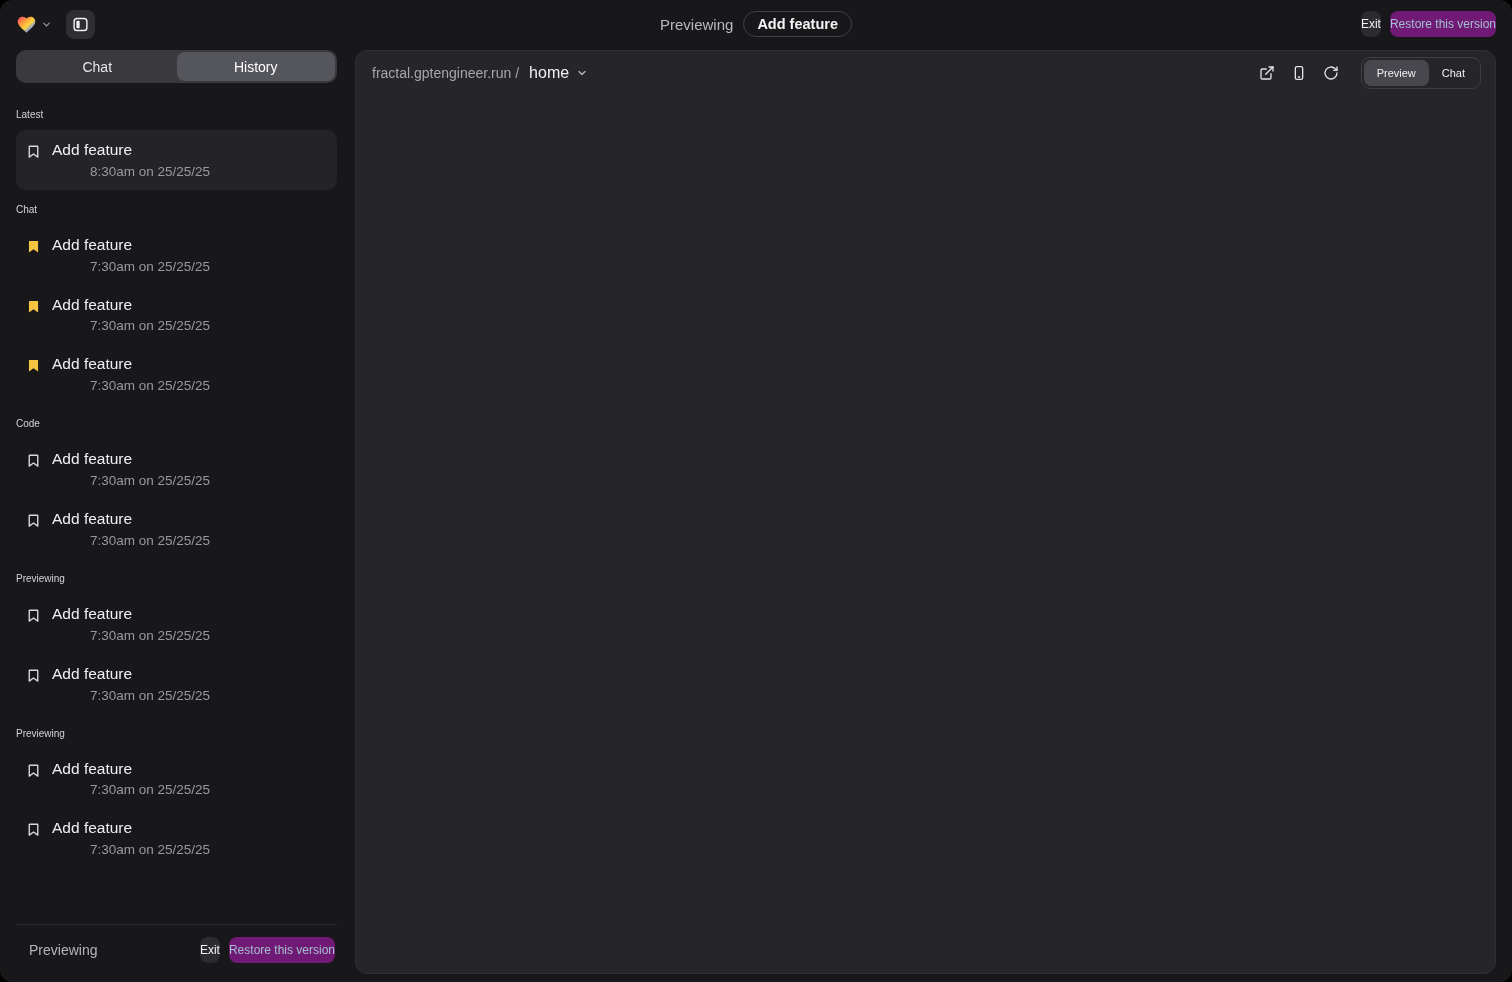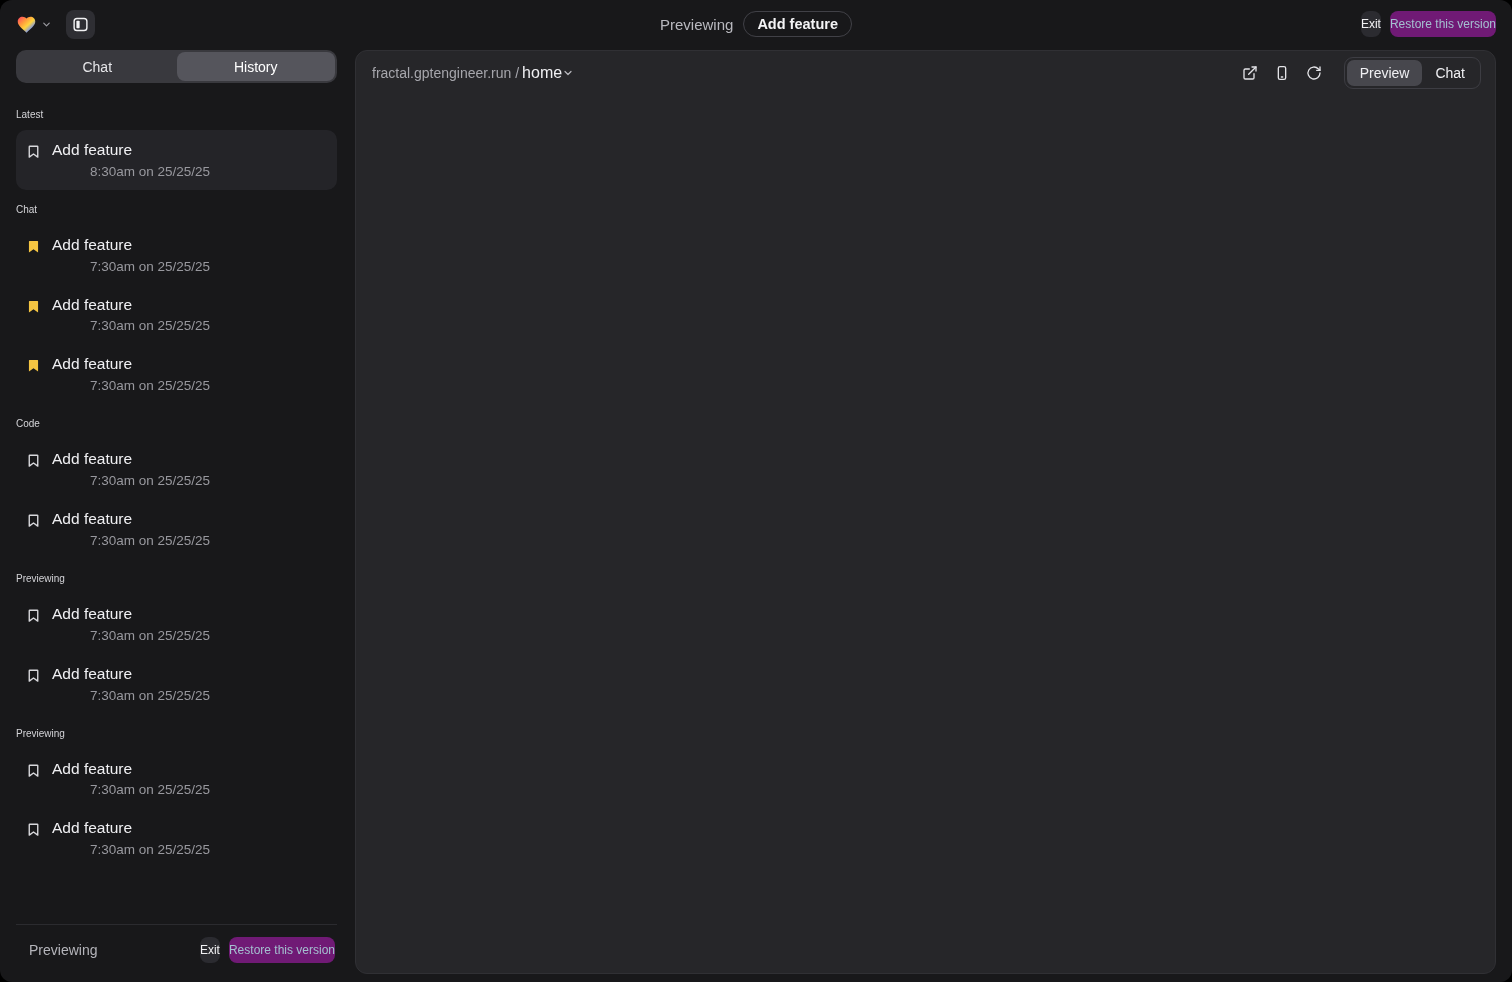--- a/index.html
+++ b/index.html
@@ -89,36 +89,36 @@
   .sidebar-footer .btn-group { margin-left: auto; display: flex; gap: 9px; padding-right: 2px; }
 
   
   .preview-panel {
     flex: 1; background: #262629; border: 1px solid #303034; border-radius: 12px;
     display: flex; flex-direction: column; min-height: 0;
   }
   .preview-header {
     flex: 0 0 44px; display: flex; align-items: center; padding: 0 14px 0 16px;
   }
-  .url-bar { display: flex; align-items: center; gap: 0; cursor: pointer; }
+  .url-bar { display: flex; align-items: center; gap: 7px; cursor: pointer; }
   .url-prefix { font-size: 14px; color: #a6a6ac; }
   .url-page { font-size: 16px; color: #f0f0f3; font-weight: 500; margin-left: 3px; }
   .url-chevron { width: 12px; height: 12px; color: #b9b9bf; }
   .preview-actions { margin-left: auto; display: flex; align-items: center; gap: 4px; }
   .icon-btn {
     width: 28px; height: 28px; background: transparent; border: none; cursor: pointer;
     display: flex; align-items: center; justify-content: center; color: #e3e3e7; border-radius: 6px;
   }
   .icon-btn svg { width: 16px; height: 16px; }
   .seg-toggle {
     margin-left: 12px; display: flex; align-items: center;
     border: 1px solid #3d3d43; border-radius: 9px; padding: 2px; height: 32px;
   }
   .seg {
-    border: none; background: transparent; color: #f0f0f3; font-size: 14px; font-weight: 500;
+    border: none; background: transparent; color: #f0f0f3; font-size: 11px; font-weight: 500;
     font-family: inherit; padding: 5px 13px; border-radius: 7px; cursor: pointer; height: 26px;
     display: flex; align-items: center;
   }
   .seg.selected { background: #47474d; }
   .preview-body { flex: 1; }
 </style>
 </head>
 <body>
 
 <div class="window">

